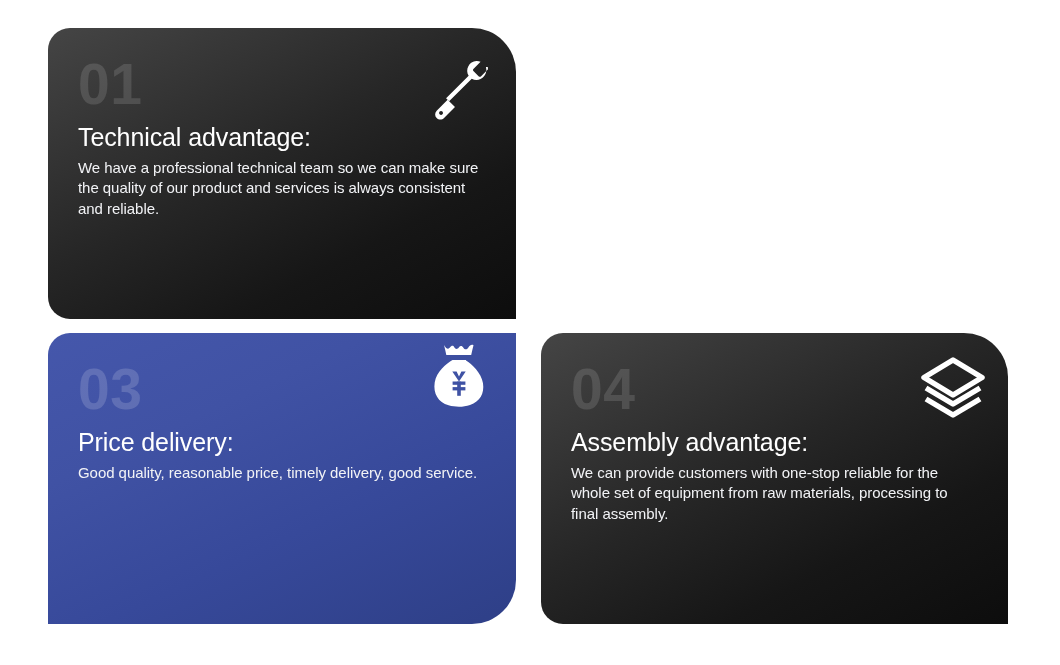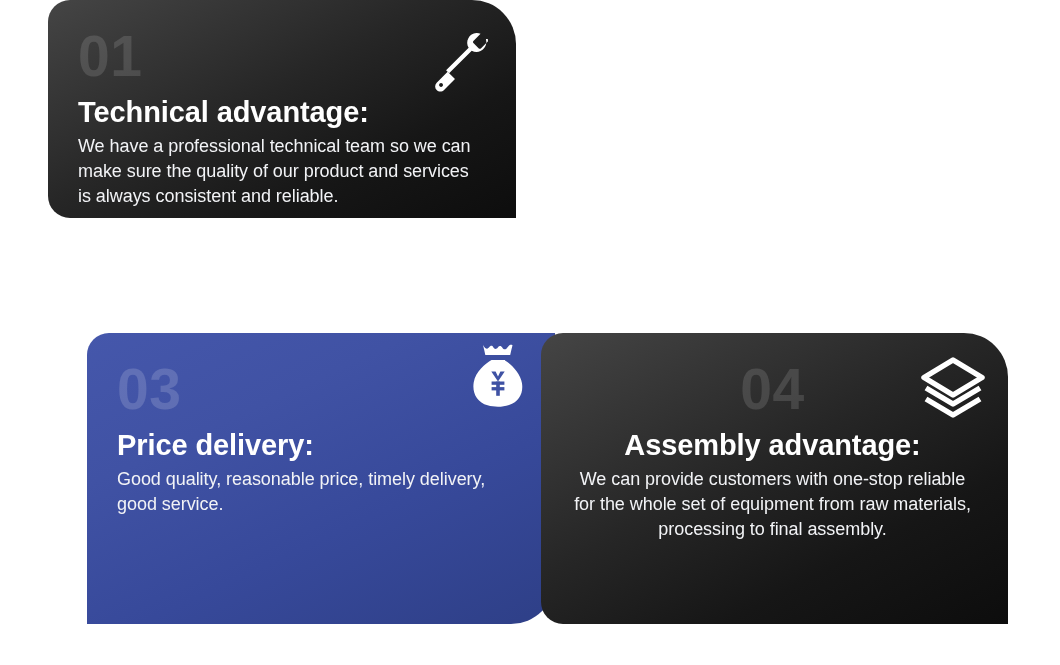--- a/index.html
+++ b/index.html
@@ -18,29 +18,29 @@
     width: 1060px;
     height: 665px;
   }
   .card {
     position: absolute;
     box-sizing: border-box;
     overflow: hidden;
     padding: 28px 34px 24px 30px;
   }
   
-  #card-1 { left: 48px;  top: 0;  width: 468px; height: 218px; }
+  #card-1 { left: 48px;  top: 28px;  width: 468px; height: 291px; }
   #card-2 { left: 541px; top: 12px;  width: 467px; height: 291px; }
   #card-3 { left: 48px;  top: 333px; width: 468px; height: 291px; }
-  #card-4 { left: 541px; top: 333px; width: 467px; height: 291px; text-align: center; }
+  #card-4 { left: 541px; top: 333px; width: 467px; height: 291px; }
 
   
   #card-1 { border-radius: 22px 44px 0px 22px; }
   #card-2 { border-radius: 22px 0px 44px 0px; }
-  #card-3 { border-radius: 22px 0px 44px 0px; margin-left: 39px; }
+  #card-3 { border-radius: 22px 0px 44px 0px; }
   #card-4 { border-radius: 22px 44px 0px 22px; }
 
   
   .card.dark {
     background: linear-gradient(152deg, #454545 0%, #3a3a3a 16%, #262626 45%, #161616 72%, #0d0d0d 100%);
   }
   .card.blue {
     background: linear-gradient(155deg, #4557ab 0%, #4052a4 30%, #37499a 62%, #2e3f87 100%);
   }
 
@@ -49,29 +49,29 @@
     font-weight: 700;
     line-height: 1;
     letter-spacing: 0.5px;
     margin: 0 0 10px 0;
     -webkit-user-select: none;
   }
   .dark .card-number { color: rgba(255,255,255,0.13); }
   .blue .card-number { color: rgba(255,255,255,0.16); }
 
   .card-title {
-    font-size: 29px;
-    font-weight: 700;
+    font-size: 25px;
+    font-weight: 400;
     color: #ffffff;
     line-height: 1.18;
     margin: 0 0 5px 0;
     letter-spacing: -0.1px;
   }
   .card-body {
-    font-size: 18px;
+    font-size: 15px;
     font-weight: 400;
     color: #f2f3f6;
     line-height: 1.37;
     margin: 0;
     max-width: 420px;
     letter-spacing: -0.05px;
   }
 
   .card-icon {
     position: absolute;

